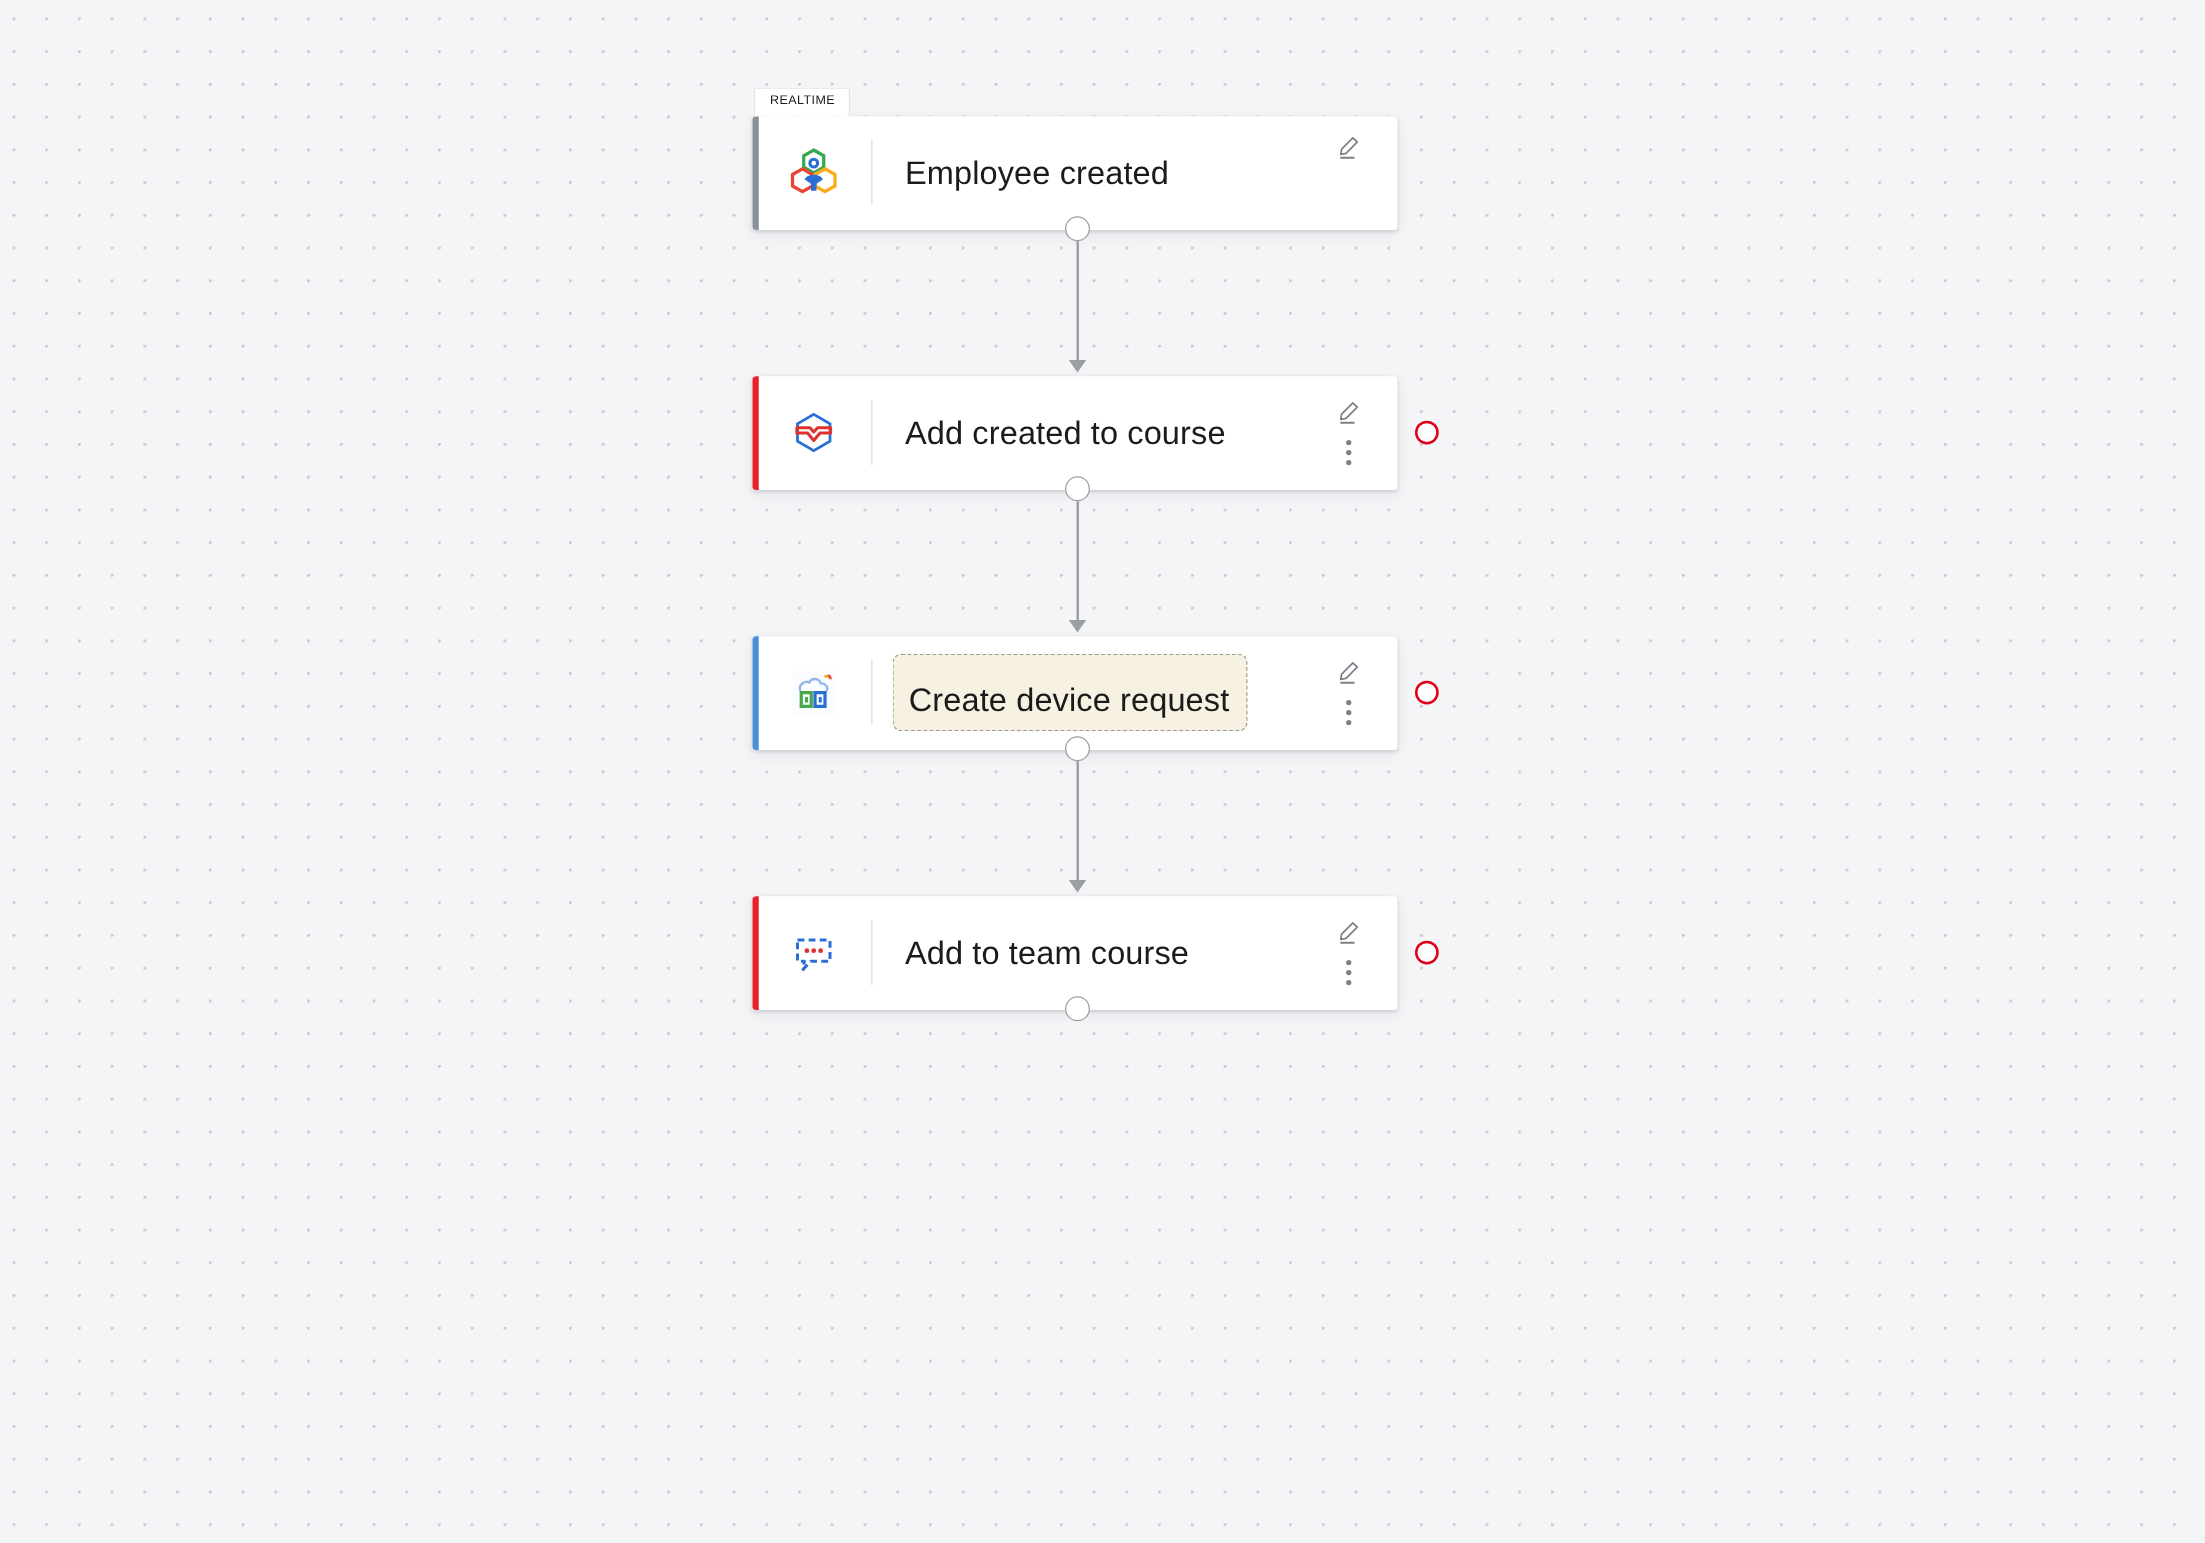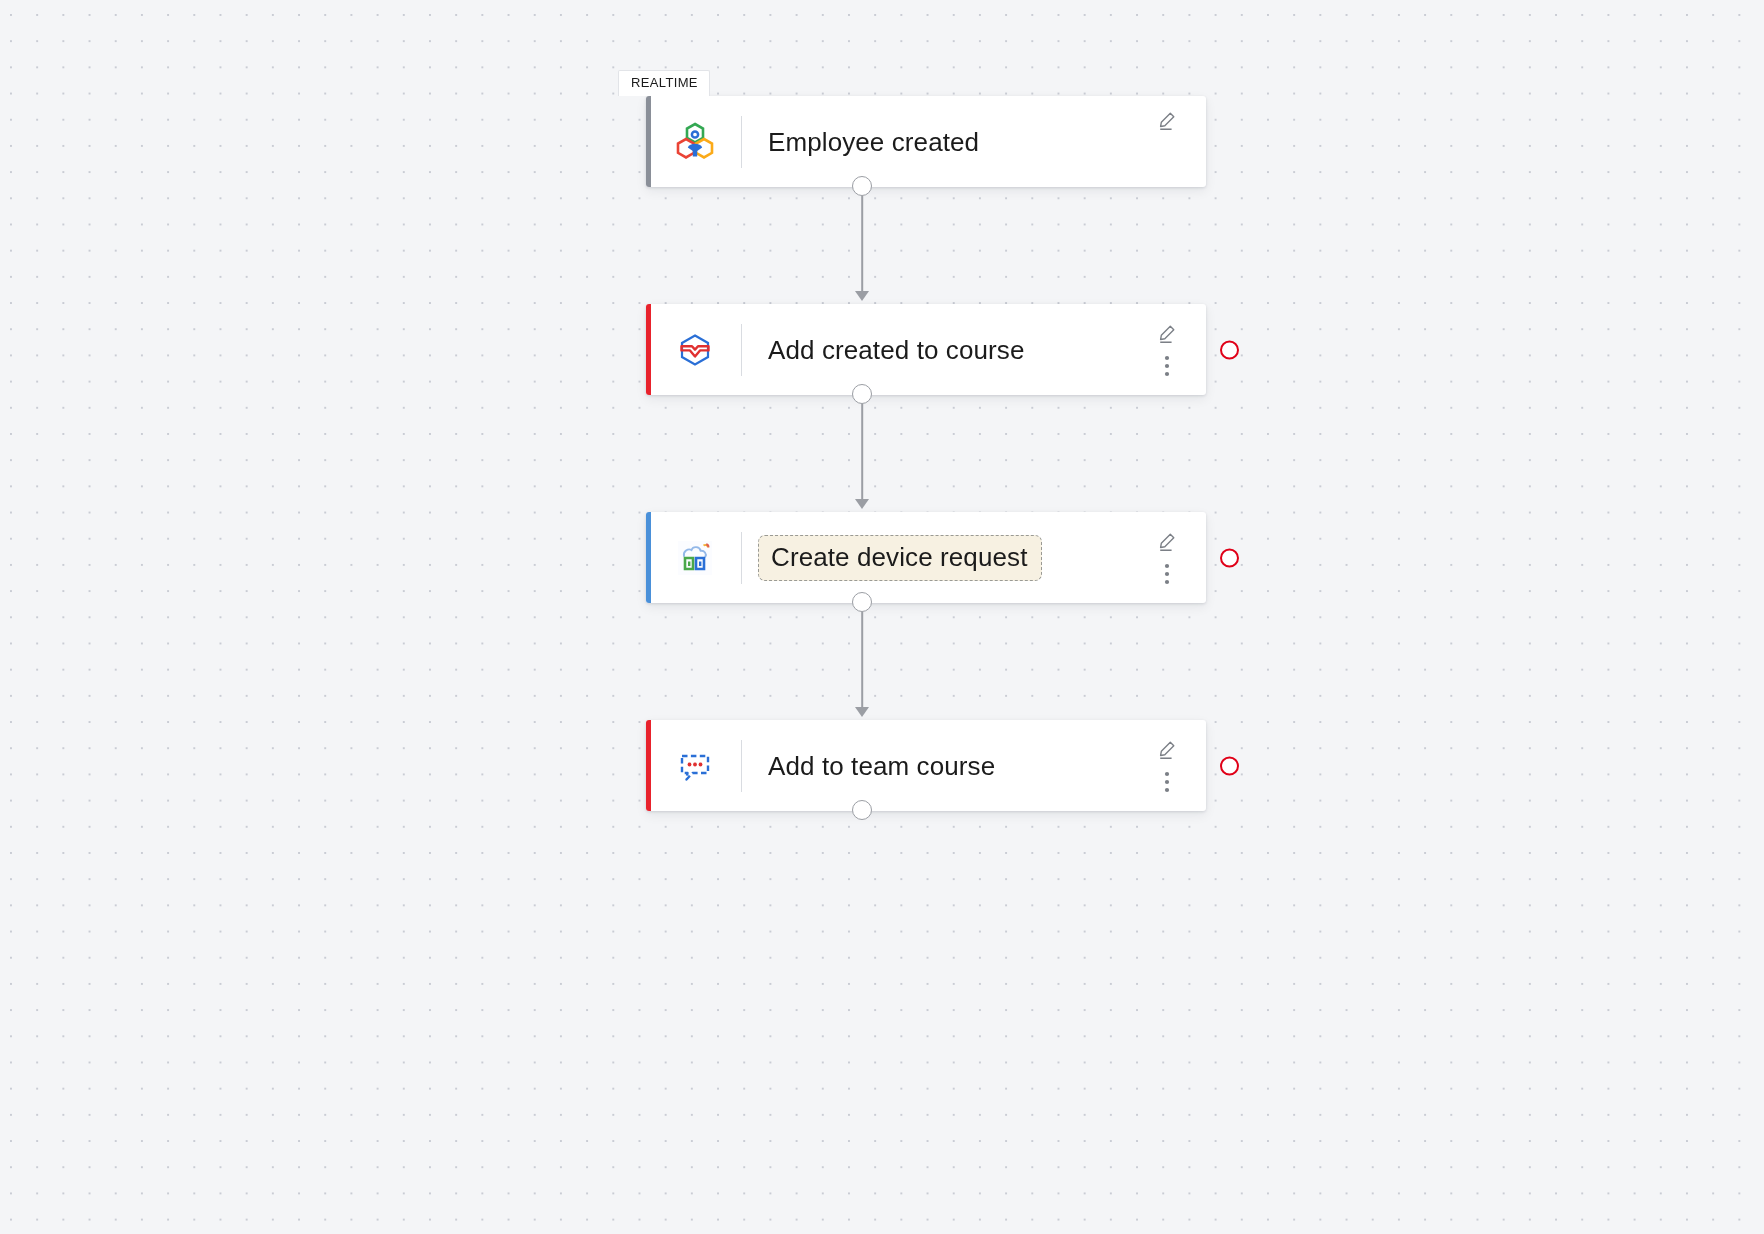--- a/index.html
+++ b/index.html
@@ -31,47 +31,46 @@
     position: absolute;
     left: 602px;
     top: 70px;
     width: 520px;
   }
 
   
   .realtime-tab {
     position: relative;
     display: inline-block;
-    margin-left: 16px;
+    margin-left: 1px;
     padding: 4px 11px 5px 12px;
     background: #ffffff;
     border: 1px solid #e2e4e8;
     border-bottom: none;
     border-radius: 2px 2px 0 0;
-    font-size: 13px;
+    font-size: 10px;
     letter-spacing: 0.35px;
     color: #1b1b1b;
     line-height: 1.25;
     z-index: 4;
   }
 
   
   .node-wrap {
     position: relative;
   }
   .node {
     position: relative;
     display: flex;
     align-items: stretch;
-    width: 560px;
+    width: 516px;
     min-height: 91px;
     background: #ffffff;
     border-radius: 3px;
     box-shadow: 0 1px 3px rgba(16,22,40,0.13), 0 4px 12px rgba(16,22,40,0.07);
-    margin-left: 44px;
   }
   .accent {
     flex: 0 0 5px;
     border-radius: 3px 0 0 3px;
   }
   .accent.gray  { background: #8a8f98; }
   .accent.red   { background: #e8222c; }
   .accent.blue  { background: #4a90d9; }
 
   .node-body {
@@ -107,21 +106,21 @@
     line-height: 1.25;
     letter-spacing: 0.1px;
     white-space: nowrap;
   }
   .node-title.editing {
     display: inline-block;
     flex: 0 0 auto;
     background: #f7f1e2;
     border: 1.6px dashed #9a9a94;
     border-radius: 7px;
-    padding: 5px 14px 7px 12px;
+    padding: 20px 14px 7px 12px;
     margin-left: -10px;
   }
 
   
   .node-actions {
     position: absolute;
     right: 18px;
     top: 0;
     bottom: 0;
     width: 42px;

